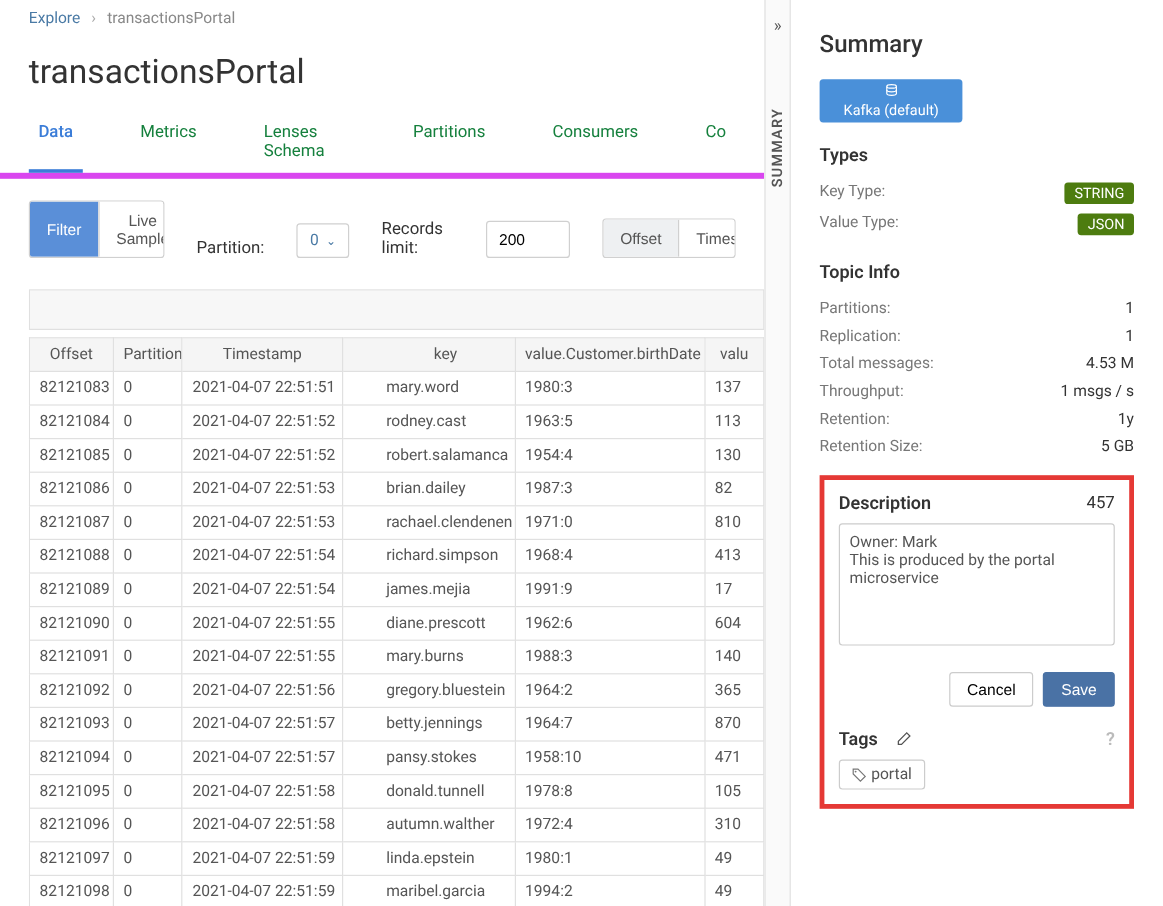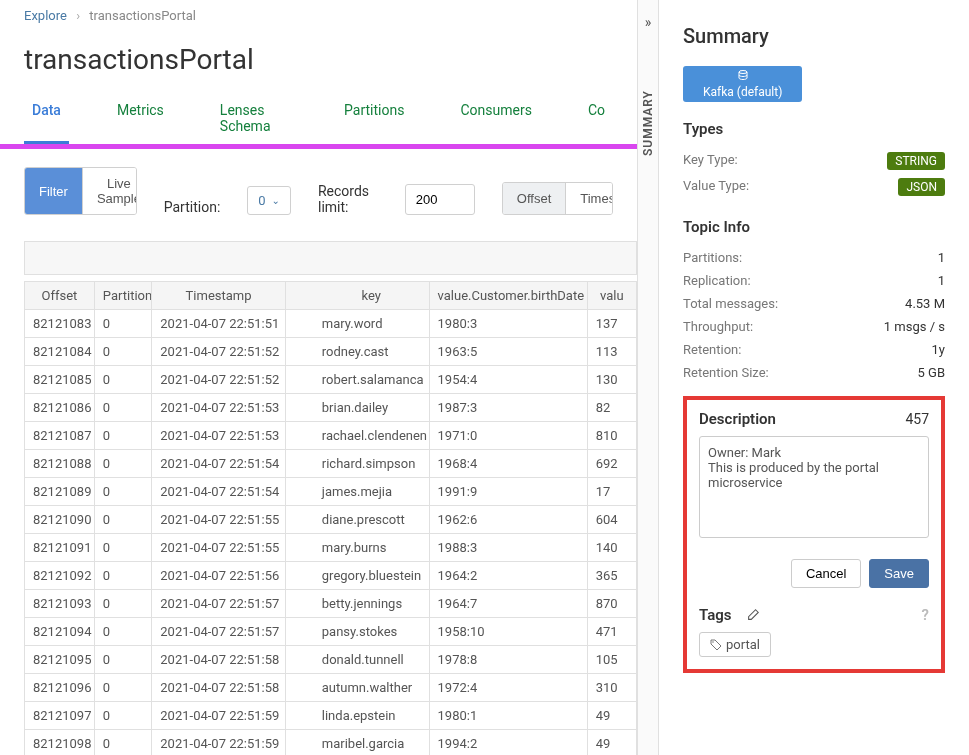--- a/index.html
+++ b/index.html
@@ -150,21 +150,21 @@
               <td class="col-key">rachael.clendenen</td>
               <td class="col-birth">1971:0</td>
               <td class="col-val">810</td>
             </tr>
             <tr>
               <td class="col-offset">82121088</td>
               <td class="col-partition">0</td>
               <td class="col-ts">2021-04-07 22:51:54</td>
               <td class="col-key">richard.simpson</td>
               <td class="col-birth">1968:4</td>
-              <td class="col-val">692</td>
+              <td class="col-val">413</td>
             </tr>
             <tr>
               <td class="col-offset">82121089</td>
               <td class="col-partition">0</td>
               <td class="col-ts">2021-04-07 22:51:54</td>
               <td class="col-key">james.mejia</td>
               <td class="col-birth">1991:9</td>
               <td class="col-val">17 </td>
             </tr>
             <tr>

